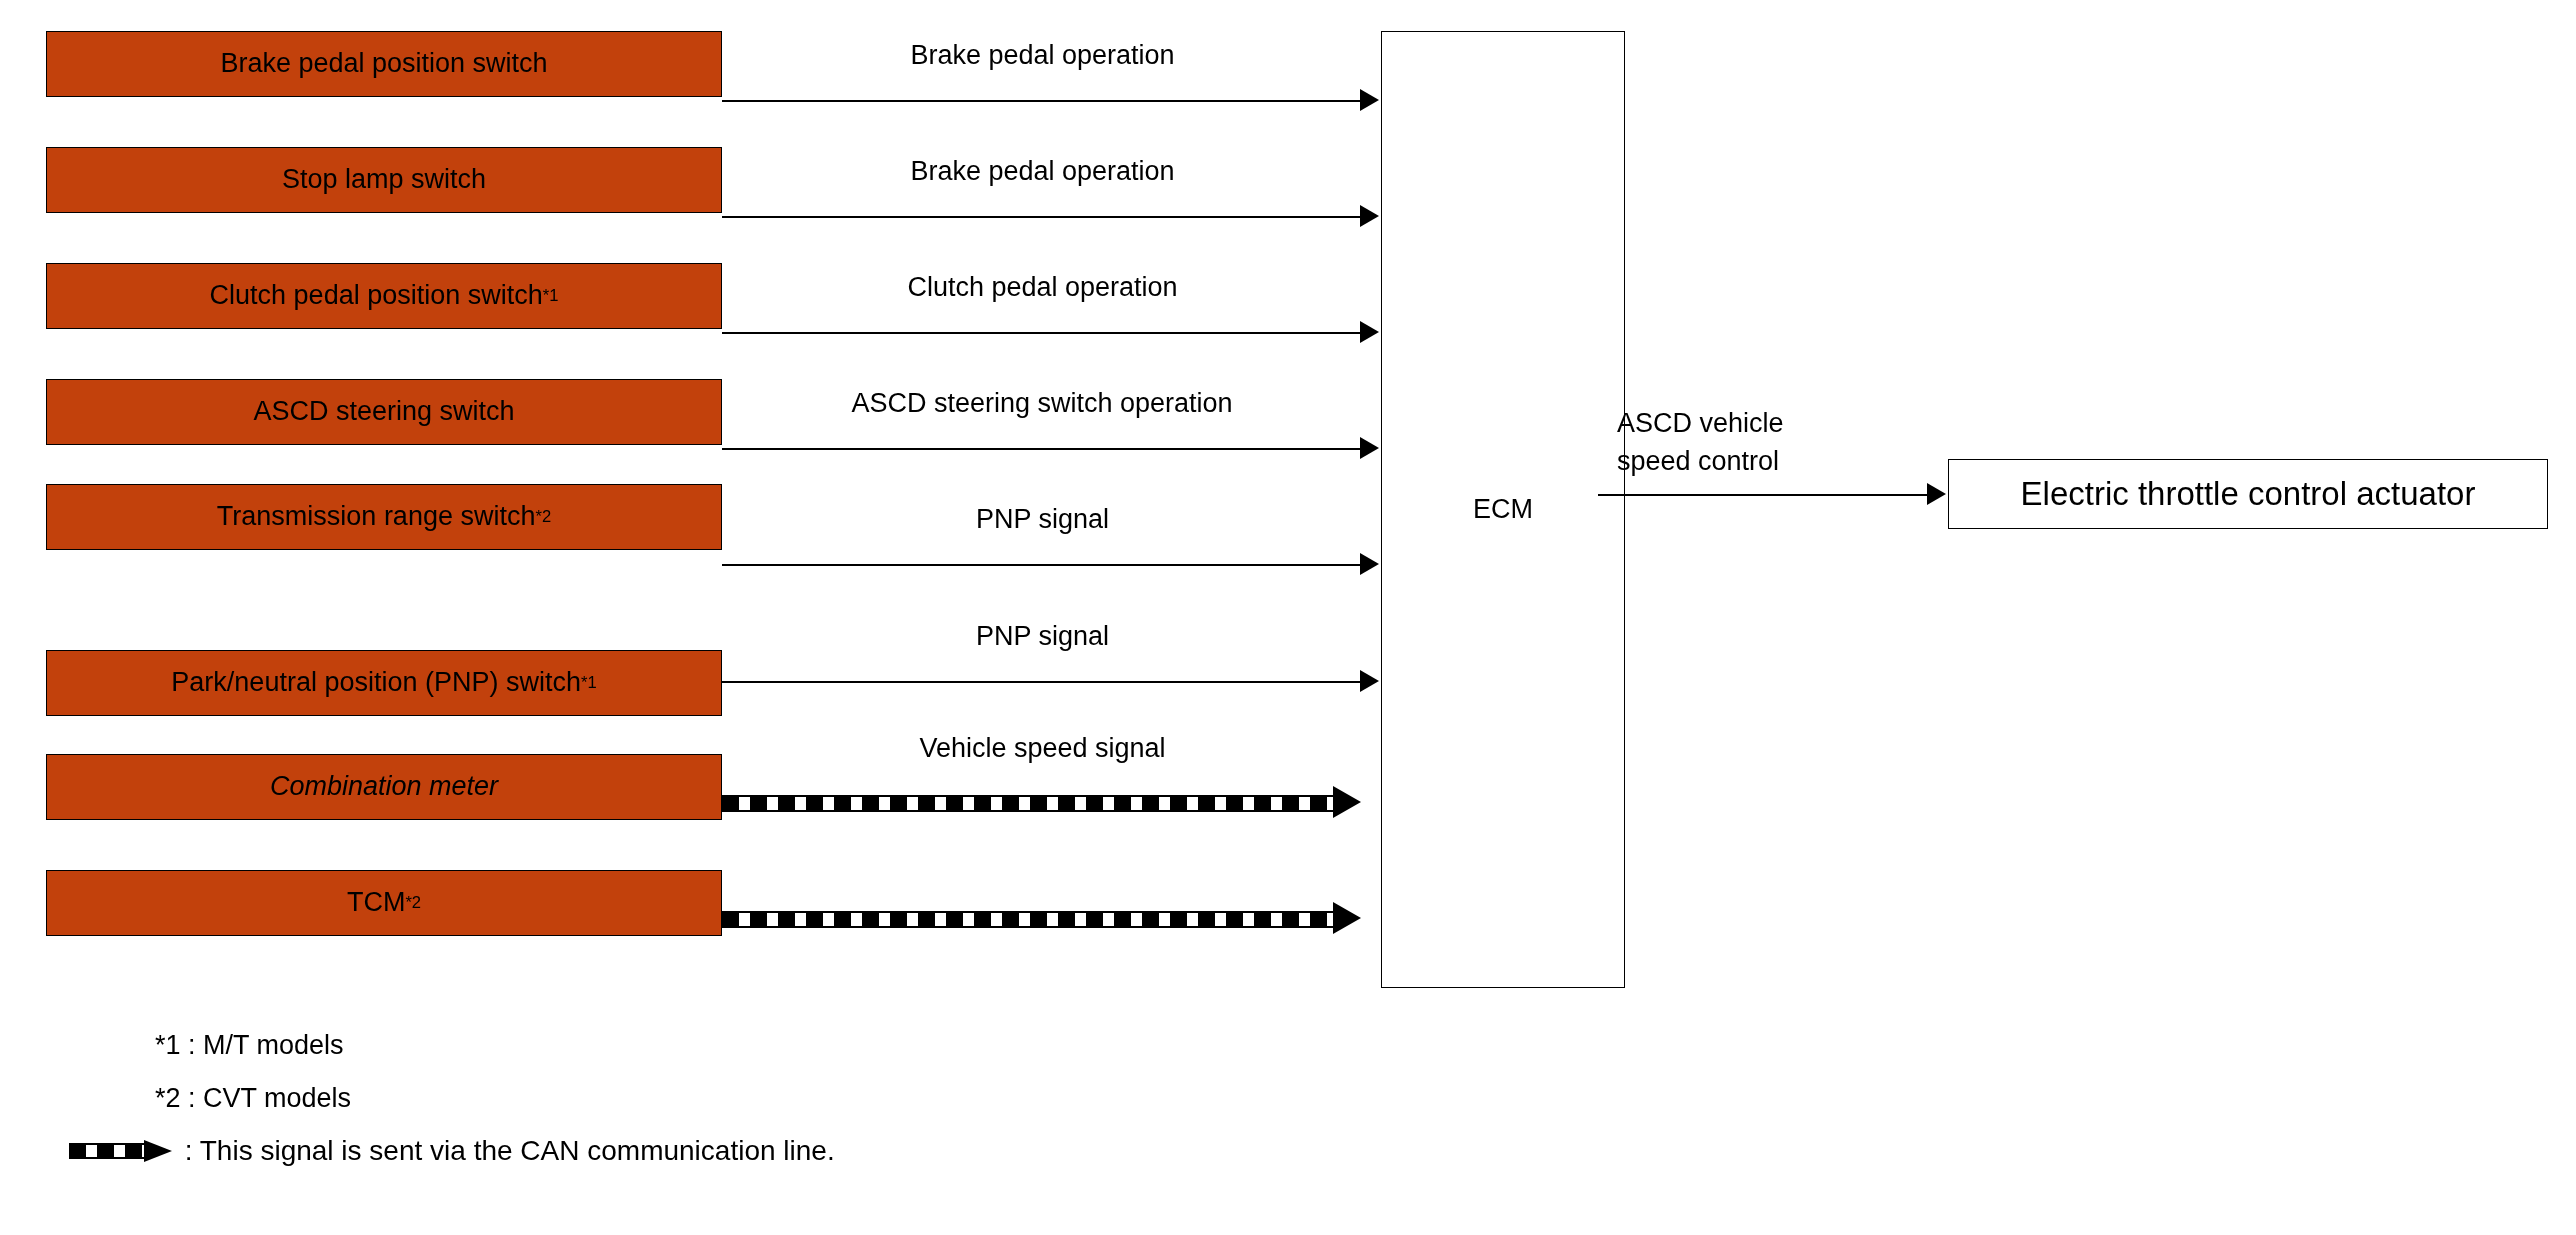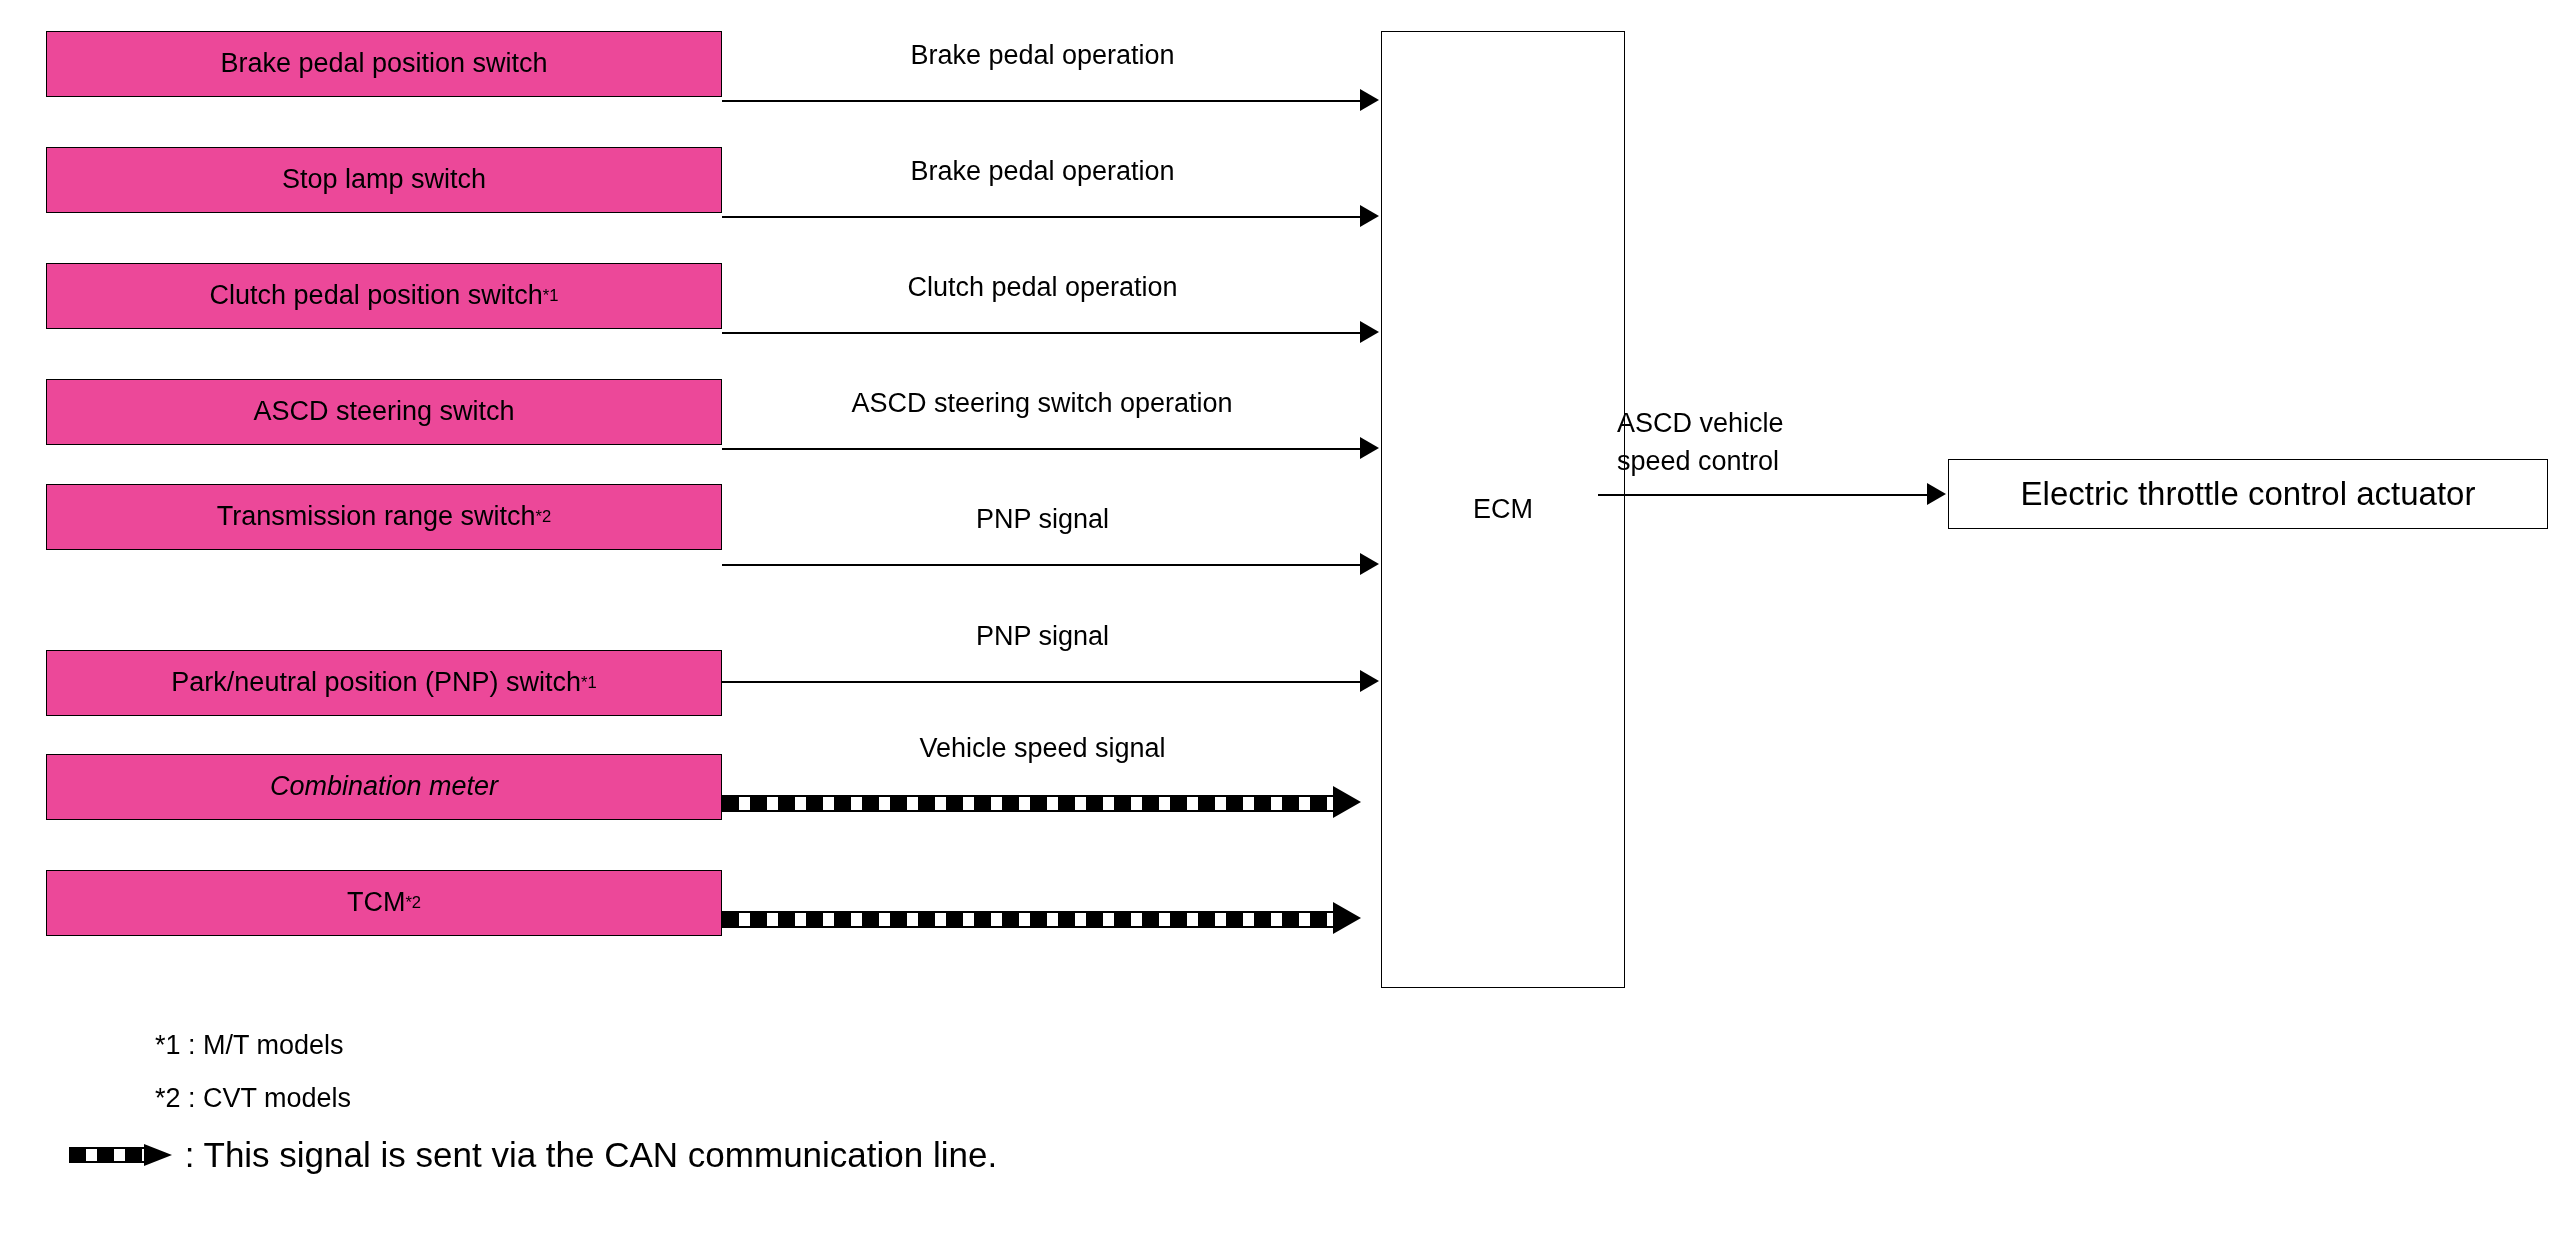--- a/index.html
+++ b/index.html
@@ -14,21 +14,21 @@
   #diagram {
     position: relative;
     width: 2576px;
     height: 1235px;
     background: #ffffff;
     overflow: hidden;
   }
   .box {
     position: absolute;
     border: 1.9px solid #000000;
-    background: #ec4899;
+    background: #c2410c;
     box-sizing: border-box;
     display: flex;
     align-items: center;
     justify-content: center;
     font-size: 27px;
     line-height: 1.15;
     text-align: center;
     white-space: nowrap;
   }
   .box.left {
@@ -116,21 +116,21 @@
   }
   .note {
     position: absolute;
     font-size: 27px;
     white-space: nowrap;
   }
   .legend-row {
     position: absolute;
     display: flex;
     align-items: center;
-    font-size: 35px;
+    font-size: 28px;
     white-space: nowrap;
   }
   .legend-glyph {
     position: relative;
     width: 108px;
     height: 22px;
     margin-right: 7.7px;
     display: inline-block;
   }
   .legend-glyph .canline {

